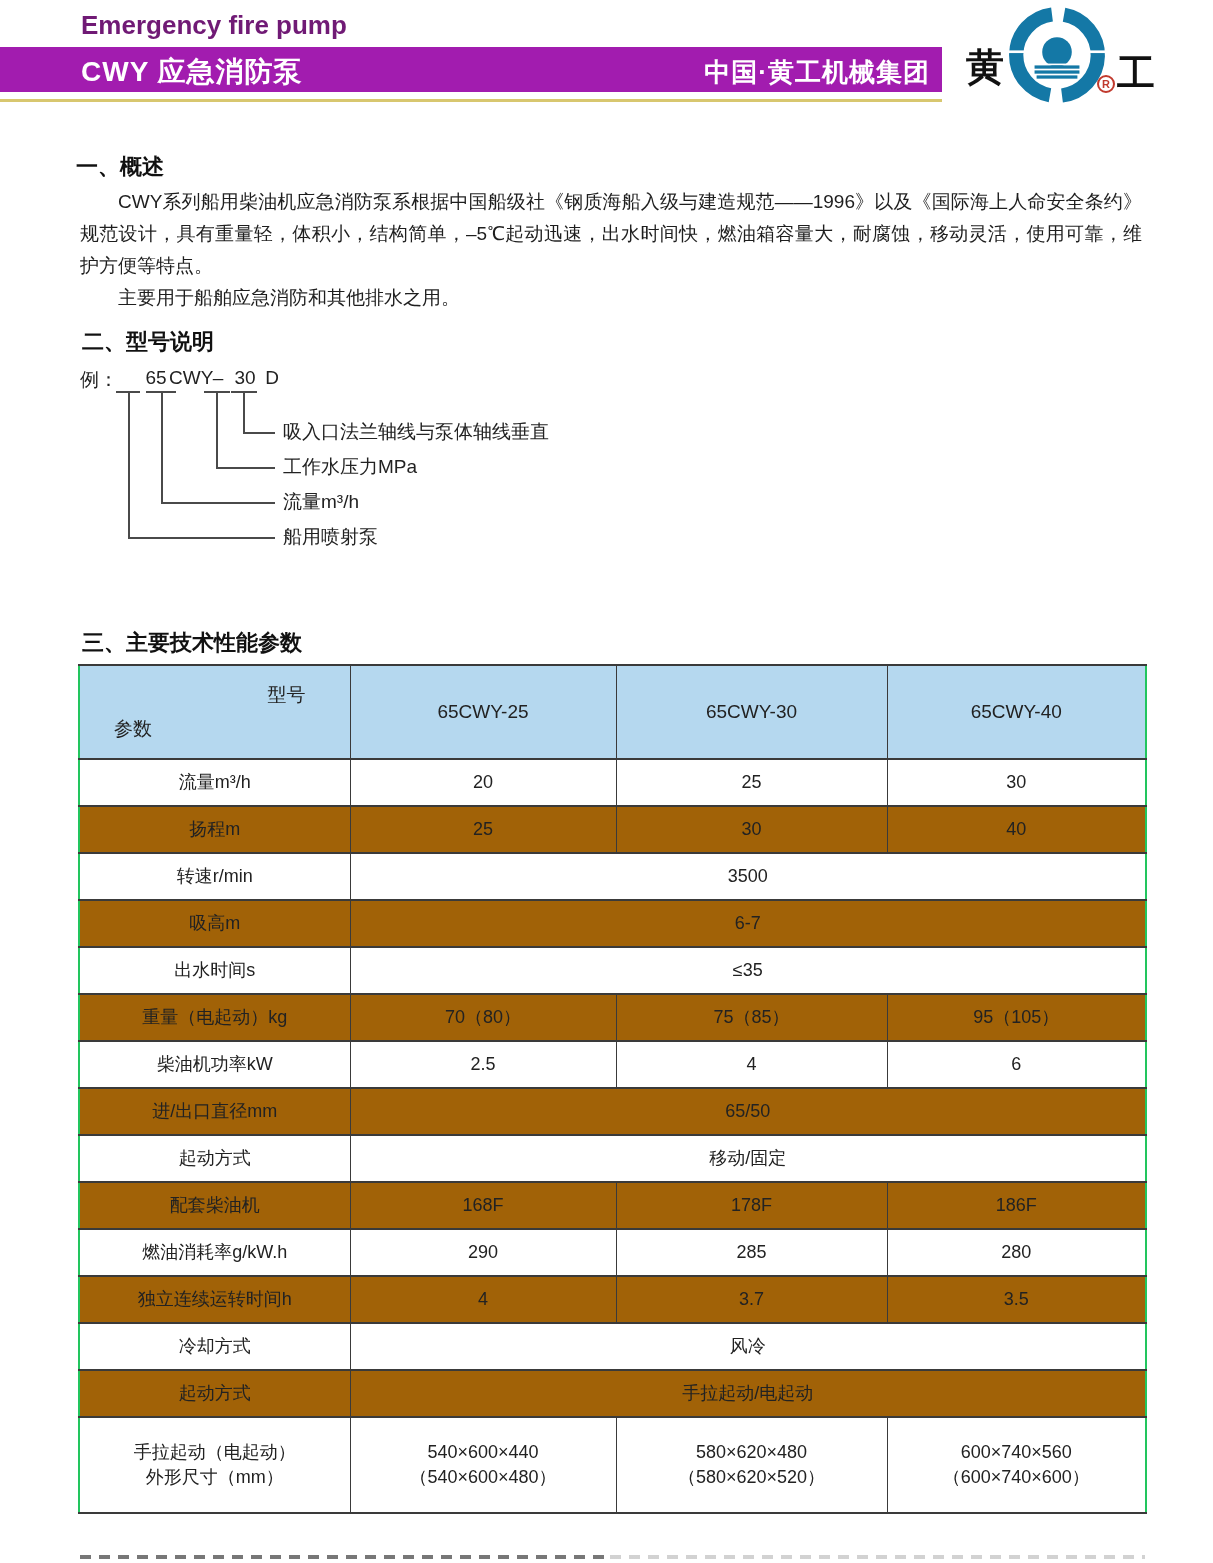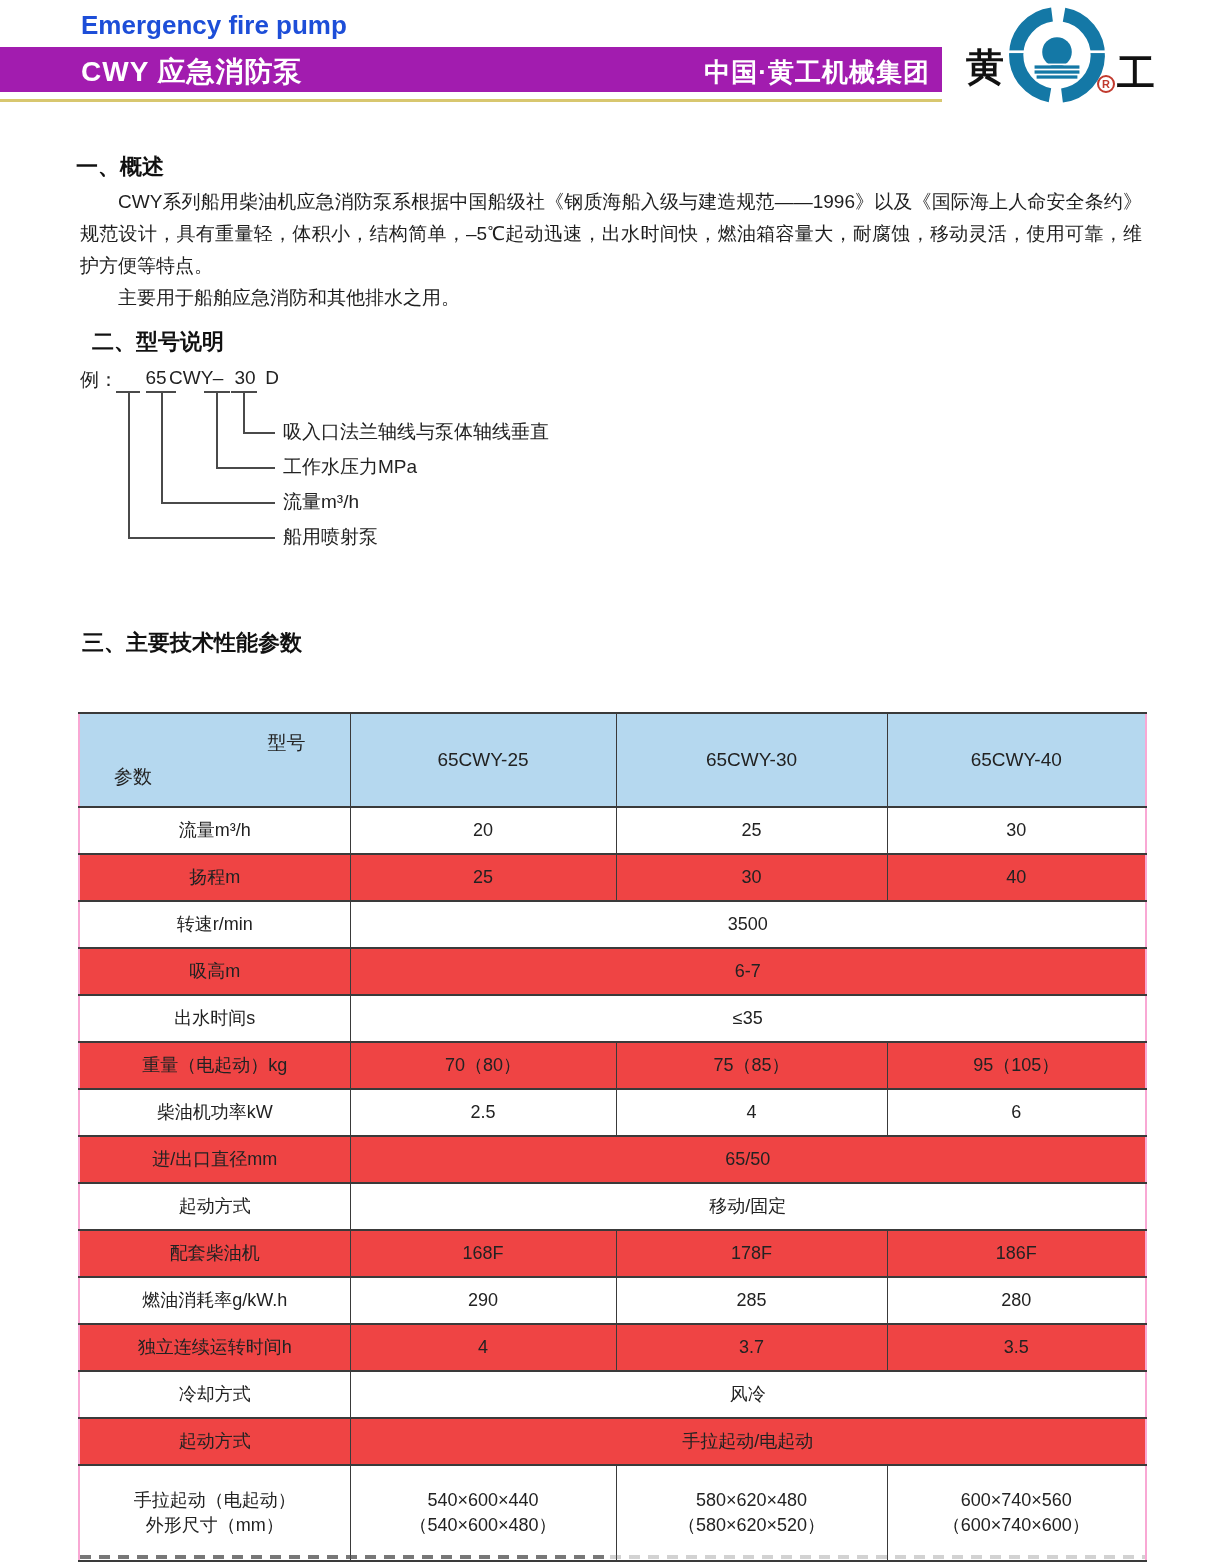--- a/index.html
+++ b/index.html
@@ -3,41 +3,41 @@
 <meta charset="utf-8">
 <style>
   * { margin:0; padding:0; box-sizing:border-box; }
   body { background:#ffffff; }
   .page {
     position:relative; width:1213px; height:1563px; background:#ffffff;
     font-family:"Liberation Sans", sans-serif; color:#1e1e1e; overflow:hidden;
   }
 
   
-  .title-en { position:absolute; left:81px; top:10px; font-size:26px; font-weight:bold; color:#1d4ed8; }
+  .title-en { position:absolute; left:81px; top:10px; font-size:26px; font-weight:bold; color:#701a75; }
   .blue-bar { position:absolute; left:0; top:47px; width:942px; height:45px; background:#a21caf; }
   .bar-title { position:absolute; left:81px; top:6px; font-size:28px; font-weight:bold; color:#ffffff; letter-spacing:1px; }
   .bar-company { position:absolute; right:12px; top:8px; font-size:26px; font-weight:bold; color:#ffffff; letter-spacing:1px; }
   .gold-line { position:absolute; left:0; top:99px; width:942px; height:3px; background:#D8C76F; }
 
   .logo { position:absolute; left:952px; top:2px; width:215px; height:112px; }
   .logo-char { position:absolute; font-size:38px; font-weight:bold; color:#111; }
   .logo-char.l { left:14px; top:40px; }
   .logo-char.r { left:165px; top:46px; }
   .logo-emblem { position:absolute; left:54px; top:2px; width:102px; height:102px; }
   .logo-reg {
     position:absolute; left:145px; top:73px; width:18px; height:18px;
     border:2px solid #C13A2E; border-radius:50%; color:#C13A2E;
     font-size:11px; font-weight:bold; display:flex; align-items:center; justify-content:center;
   }
 
   
   .sec-heading { position:absolute; font-size:22px; font-weight:bold; color:#111; }
   .h1 { left:76px; top:152px; }
-  .h2 { left:82px; top:327px;margin-left:10px; }
+  .h2 { left:82px; top:327px; }
   .h3 { left:82px; top:628px; }
 
   .overview-body { position:absolute; left:80px; top:186px; width:1062px; font-size:19px; line-height:32px; text-align:justify; }
   .overview-body p { text-indent:2em; }
 
   
   .diagram { position:absolute; left:80px; top:362px; width:760px; height:210px; font-size:19px; color:#222; }
   .diagram .ex { position:absolute; left:0; top:5px; }
   .dg-part { position:absolute; top:5px; text-align:center;margin-left:28px; }
   .p0 { left:34px; width:28px; } .p1 { left:61px; width:42px; } .p2 { left:103px; width:14px; }
@@ -54,31 +54,31 @@
 
   
   .spec-table {
     position:absolute; left:78px; top:664px; width:1067px;
     border-collapse:collapse; table-layout:fixed; font-size:18px; color:#222;
   }
   .spec-table th, .spec-table td {
     border:1px solid #3a3a3a; border-top:2px solid #3a3a3a; border-bottom:2px solid #3a3a3a;
     text-align:center; vertical-align:middle; padding:2px 4px;
   }
-  .spec-table { border:2px solid #f9a8d4;margin-top:48px; }
+  .spec-table { border:2px solid #22c55e; }
   .head-row th { background:#B5D8EF; height:94px; font-size:19px; font-weight:normal; }
   .corner-cell {
     position:relative;
     background-image:linear-gradient(to bottom right,
       transparent calc(50% - 1px), #3a3a3a calc(50% - 1px), #3a3a3a calc(50% + 1px), transparent calc(50% + 1px));
   }
   .corner-tr { position:absolute; top:16px; right:44px; }
   .corner-bl { position:absolute; bottom:16px; left:34px; }
   .spec-table tbody tr { height:47px; }
-  .spec-table tbody tr.alt td { background:#ef4444; }
+  .spec-table tbody tr.alt td { background:#a16207; }
   .spec-table tbody tr.tall { height:96px; }
   .spec-table tbody td { line-height:25px; }
 
   
   .clip-strip { position:absolute; top:1555px; height:4px; }
   .clip-a { left:80px; width:525px; background:repeating-linear-gradient(90deg,#4a4a4a 0 11px, transparent 11px 19px); opacity:.75; }
   .clip-b { left:610px; width:535px; background:repeating-linear-gradient(90deg,#6a6a6a 0 11px, transparent 11px 19px); opacity:.3; }
 </style>
 </head>
 <body>

